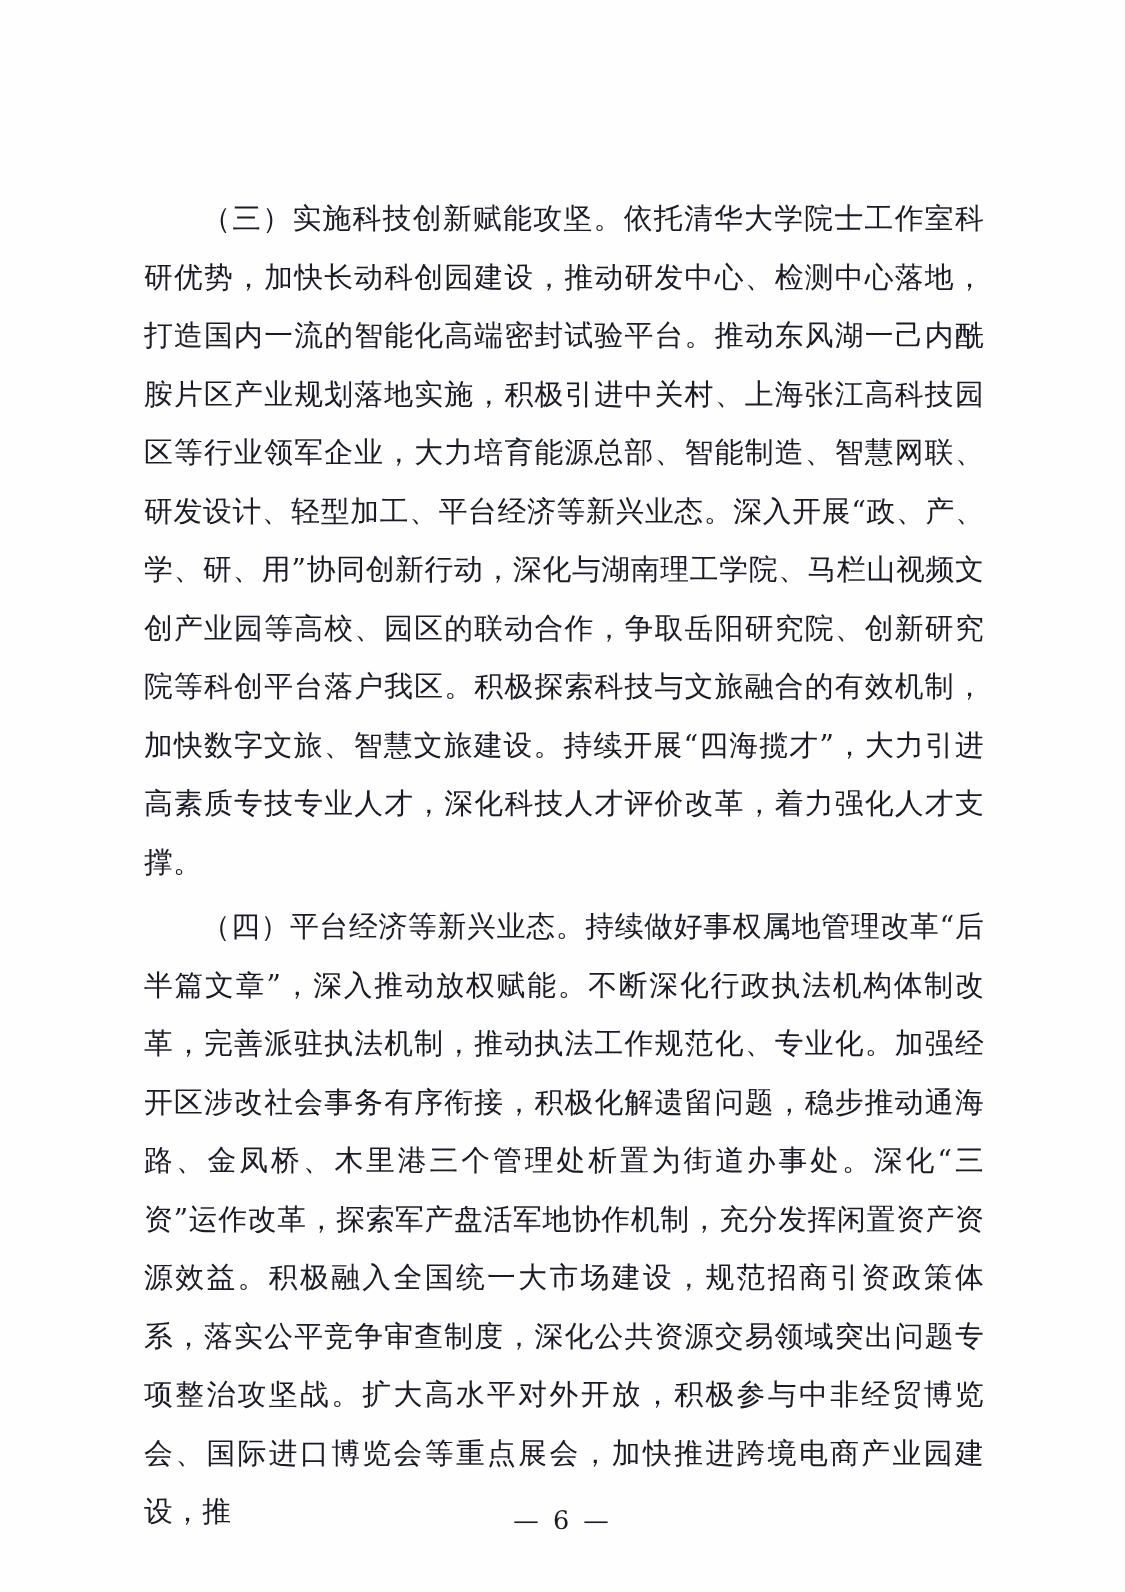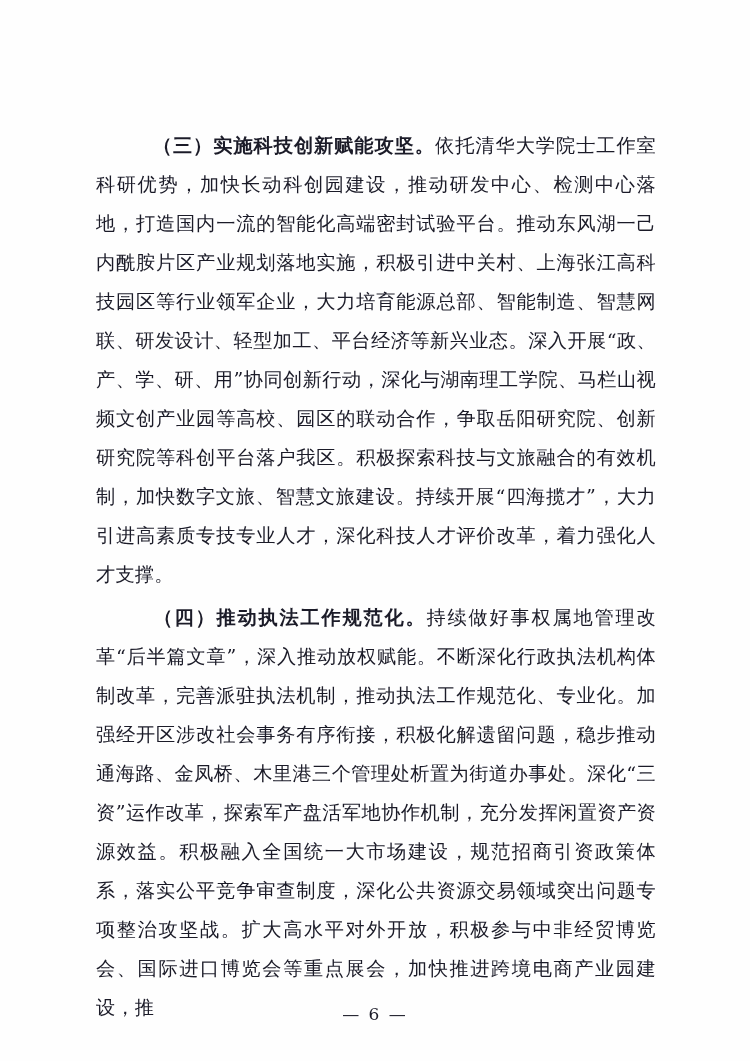--- a/index.html
+++ b/index.html
@@ -38,22 +38,21 @@
     text-justify: inter-ideograph;
     letter-spacing: 0.2px;
     color: #1b1b28;
     text-indent: 0;
   }
   p.para .indent {
     display: inline-block;
     width: 38px;
   }
   .lead {
-    font-weight: bold;
-    margin-left: 18px;
+    font-weight: normal;
   }
   .footer {
     position: absolute;
     left: 0;
     top: 1004px;
     width: 750px;
     text-align: center;
     font-size: 17px;
     letter-spacing: 2px;
     color: #1b1b28;
@@ -61,18 +60,18 @@
   }
 </style>
 </head>
 <body>
 
 <div class="page">
   <div class="content">
 
     <p class="para"><span class="indent"></span><span class="lead">（三）实施科技创新赋能攻坚。</span><span>依托清华大学院士工作室科研优势，加快长动科创园建设，推动研发中心、检测中心落地，打造国内一流的智能化高端密封试验平台。推动东风湖一己内酰胺片区产业规划落地实施，积极引进中关村、上海张江高科技园区等行业领军企业，大力培育能源总部、智能制造、智慧网联、研发设计、轻型加工、平台经济等新兴业态。深入开展“政、产、学、研、用”协同创新行动，深化与湖南理工学院、马栏山视频文创产业园等高校、园区的联动合作，争取岳阳研究院、创新研究院等科创平台落户我区。积极探索科技与文旅融合的有效机制，加快数字文旅、智慧文旅建设。持续开展“四海揽才”，大力引进高素质专技专业人才，深化科技人才评价改革，着力强化人才支撑。</span></p>
 
-    <p class="para"><span class="indent"></span><span class="lead">（四）推动执法工作规范化。</span><span>持续做好事权属地管理改革“后半篇文章”，深入推动放权赋能。不断深化行政执法机构体制改革，完善派驻执法机制，推动执法工作规范化、专业化。加强经开区涉改社会事务有序衔接，积极化解遗留问题，稳步推动通海路、金凤桥、木里港三个管理处析置为街道办事处。深化“三资”运作改革，探索军产盘活军地协作机制，充分发挥闲置资产资源效益。积极融入全国统一大市场建设，规范招商引资政策体系，落实公平竞争审查制度，深化公共资源交易领域突出问题专项整治攻坚战。扩大高水平对外开放，积极参与中非经贸博览会、国际进口博览会等重点展会，加快推进跨境电商产业园建设，推</span></p>
+    <p class="para"><span class="indent"></span><span class="lead">（四）平台经济等新兴业态。</span><span>持续做好事权属地管理改革“后半篇文章”，深入推动放权赋能。不断深化行政执法机构体制改革，完善派驻执法机制，推动执法工作规范化、专业化。加强经开区涉改社会事务有序衔接，积极化解遗留问题，稳步推动通海路、金凤桥、木里港三个管理处析置为街道办事处。深化“三资”运作改革，探索军产盘活军地协作机制，充分发挥闲置资产资源效益。积极融入全国统一大市场建设，规范招商引资政策体系，落实公平竞争审查制度，深化公共资源交易领域突出问题专项整治攻坚战。扩大高水平对外开放，积极参与中非经贸博览会、国际进口博览会等重点展会，加快推进跨境电商产业园建设，推</span></p>
 
   </div>
 
   <div class="footer">— 6 —</div>
 </div>
 
 </body></html>

